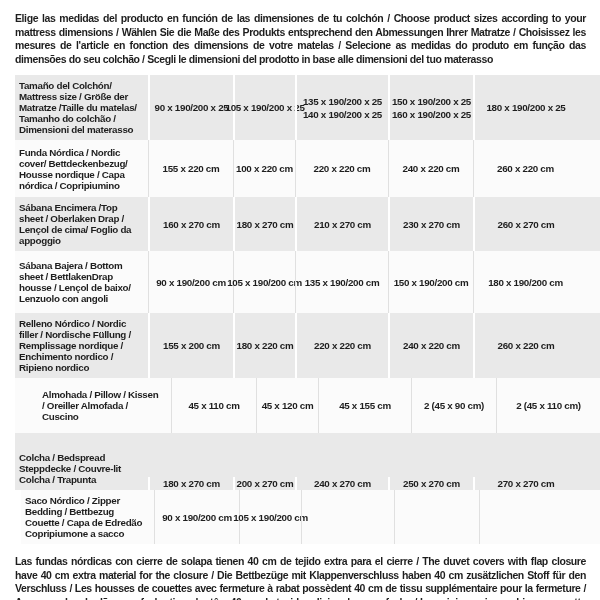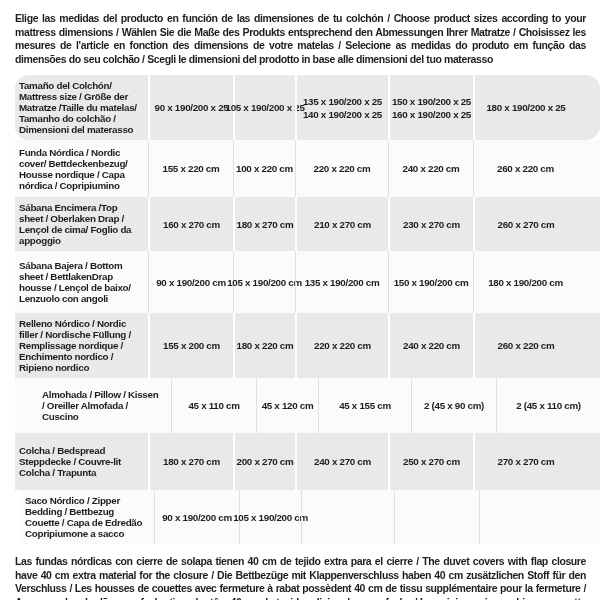--- a/index.html
+++ b/index.html
@@ -34,27 +34,27 @@
     font-size:9.8px;line-height:13px;letter-spacing:-0.3px;
     white-space:pre;
   }
   .cell.v0{width:85px;}
   .cell.v1{width:62px;}
   .cell.v2{width:93px;}
   .cell.v3{width:85px;}
   .cell.v4{width:104px;}
   .row.shaded .cell.val{border-left:2px solid #ffffff;}
   .row.plain  .cell.val{border-left:1px solid #e0e0e0;}
-  .row:nth-child(1){min-height:56px;border-radius:14px;}
+  .row:nth-child(1){min-height:56px;}
   .row:nth-child(2){min-height:57px;}
   .row:nth-child(3){min-height:53px;}
   .row:nth-child(4){min-height:62px;}
   .row:nth-child(5){min-height:63px;}
   .row:nth-child(6){min-height:55px;justify-content:flex-end;}
-  .row:nth-child(7){min-height:57px;}
+  .row:nth-child(7){min-height:57px;align-items:flex-end;}
   .row:nth-child(8){min-height:53px;margin-left:6px;}
   .footnote{
     margin:11px 14px 0 15px;
     font-size:10.5px;line-height:13.5px;
     letter-spacing:-0.4px;
     text-align:justify;
   }
 </style>
 </head>
 <body>

